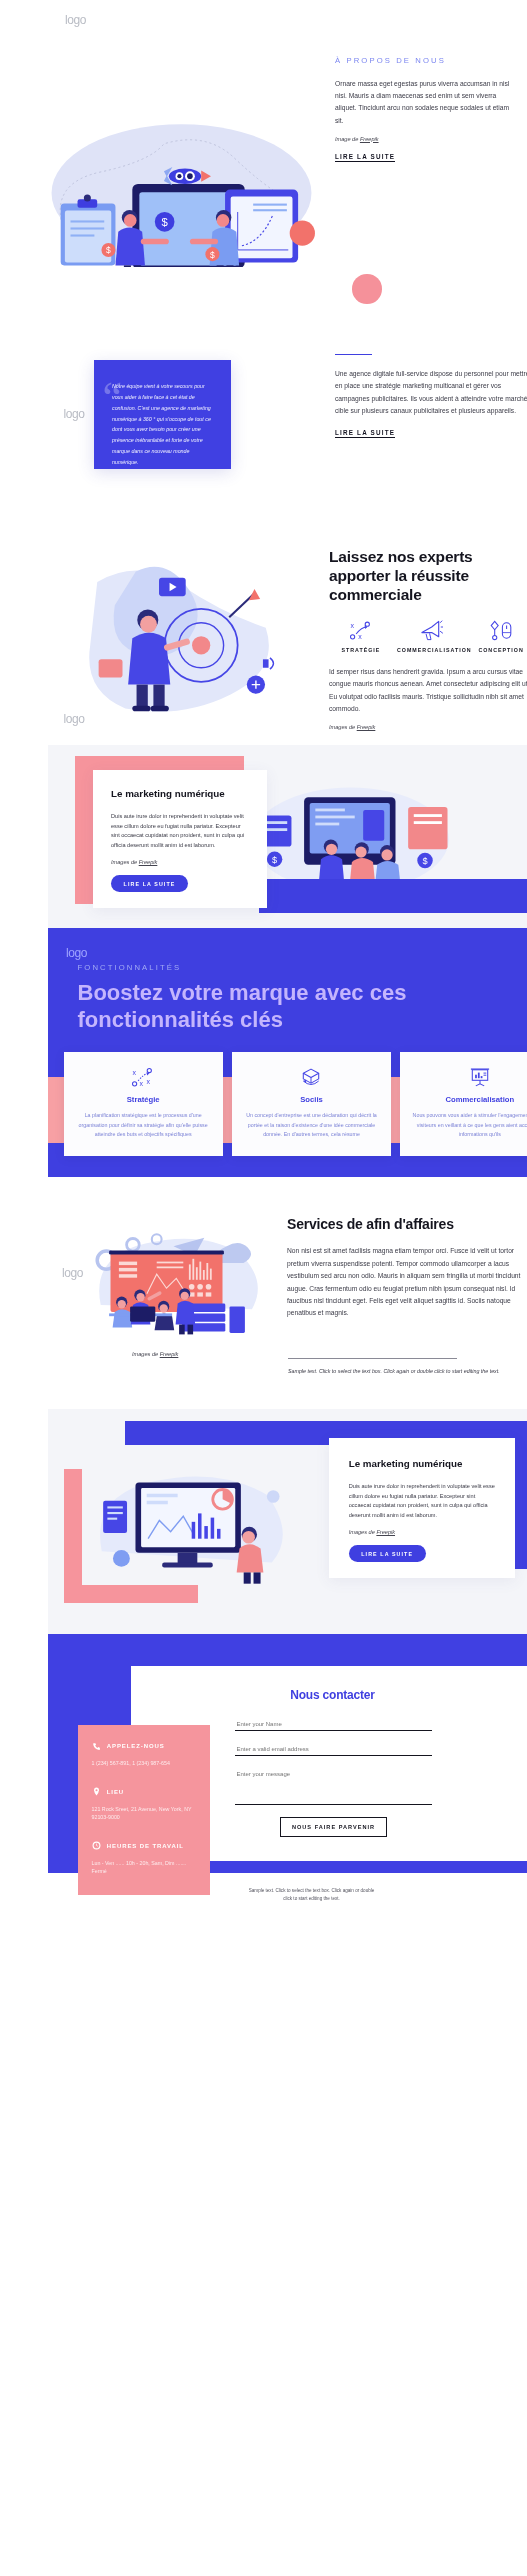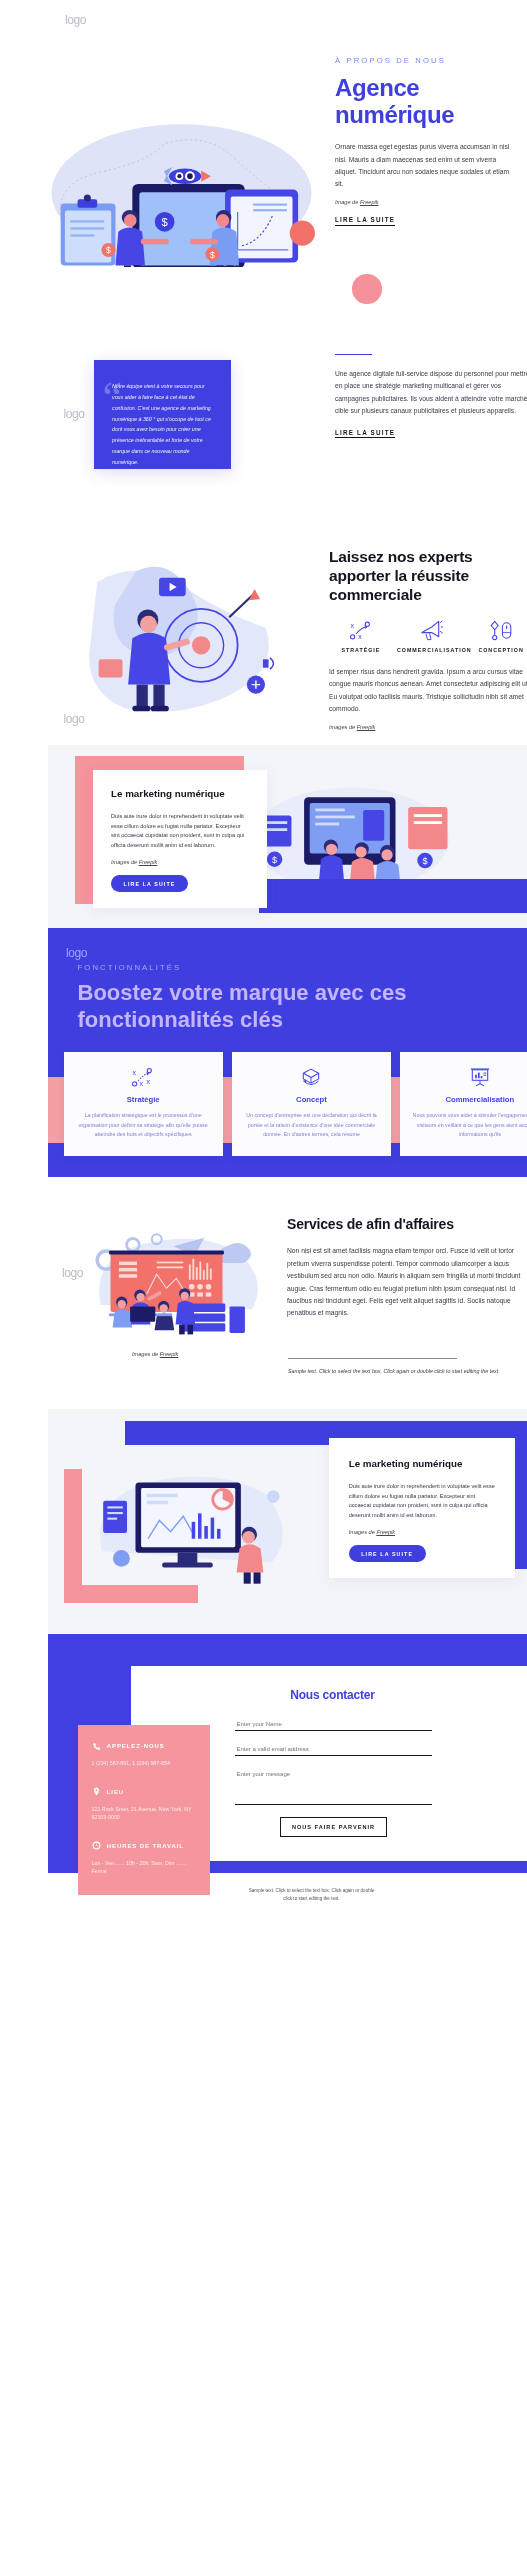--- a/index.html
+++ b/index.html
@@ -269,21 +269,20 @@
         <text x="176" y="172" text-anchor="middle" fill="#fff" font-size="16" font-family="Liberation Sans">$</text>
         <circle cx="96" cy="206" r="10" fill="#f2726b"></circle>
         <text x="96" y="211" text-anchor="middle" fill="#fff" font-size="12" font-family="Liberation Sans">$</text>
         <circle cx="244" cy="212" r="10" fill="#f2726b"></circle>
         <text x="244" y="217" text-anchor="middle" fill="#fff" font-size="12" font-family="Liberation Sans">$</text>
       </svg>
     </div>
 
     <div class="copy">
       <div class="eyebrow">À PROPOS DE NOUS</div>
-      <h1 class="big" style="margin-top:9.8px">Agence numérique</h1>
       <p class="body" style="margin-top:12.6px">Ornare massa eget egestas purus viverra accumsan in nisl nisi. Mauris a diam maecenas sed enim ut sem viverra aliquet. Tincidunt arcu non sodales neque sodales ut etiam sit.</p>
       <div class="credit">
         <span>Image de </span><u>Freepik</u>
       </div>
       <div class="readmore">LIRE LA SUITE</div>
     </div>
     <div class="pinkdot"></div>
   </section>
 
   <section class="s2">
@@ -467,21 +466,21 @@
       <div class="card3">
         <div class="ic">
           <svg width="24" height="21" viewBox="0 0 34 30">
             <path d="M17 3 l11 6 -11 6 -11 -6 z" fill="none" stroke="#4646e6" stroke-width="1.5" stroke-linejoin="round"></path>
             <path d="M6 9 v8 l11 6 11 -6 v-8" fill="none" stroke="#4646e6" stroke-width="1.5" stroke-linejoin="round"></path>
             <path d="M17 15 v8" stroke="#4646e6" stroke-width="1.4"></path>
             <path d="M6 20 q11 10 22 0" fill="none" stroke="#4646e6" stroke-width="1.4"></path>
             <path d="M6 20 l4 -2 0 5 z" fill="#4646e6"></path>
           </svg>
         </div>
-        <h4>Concept</h4>
+        <h4>Sociis</h4>
         <p>Un concept d'entreprise est une déclaration qui décrit la portée et la raison d'existence d'une idée commerciale donnée. En d'autres termes, cela résume</p>
       </div>
 
       <div class="card3">
         <div class="ic">
           <svg width="24" height="21" viewBox="0 0 34 30">
             <path d="M4 3 h26" stroke="#4646e6" stroke-width="1.8"></path>
             <rect x="6" y="4" width="22" height="15" fill="none" stroke="#4646e6" stroke-width="1.5"></rect>
             <rect x="10" y="11" width="2.5" height="5" fill="#4646e6"></rect>
             <rect x="14" y="8" width="2.5" height="8" fill="#4646e6"></rect>

